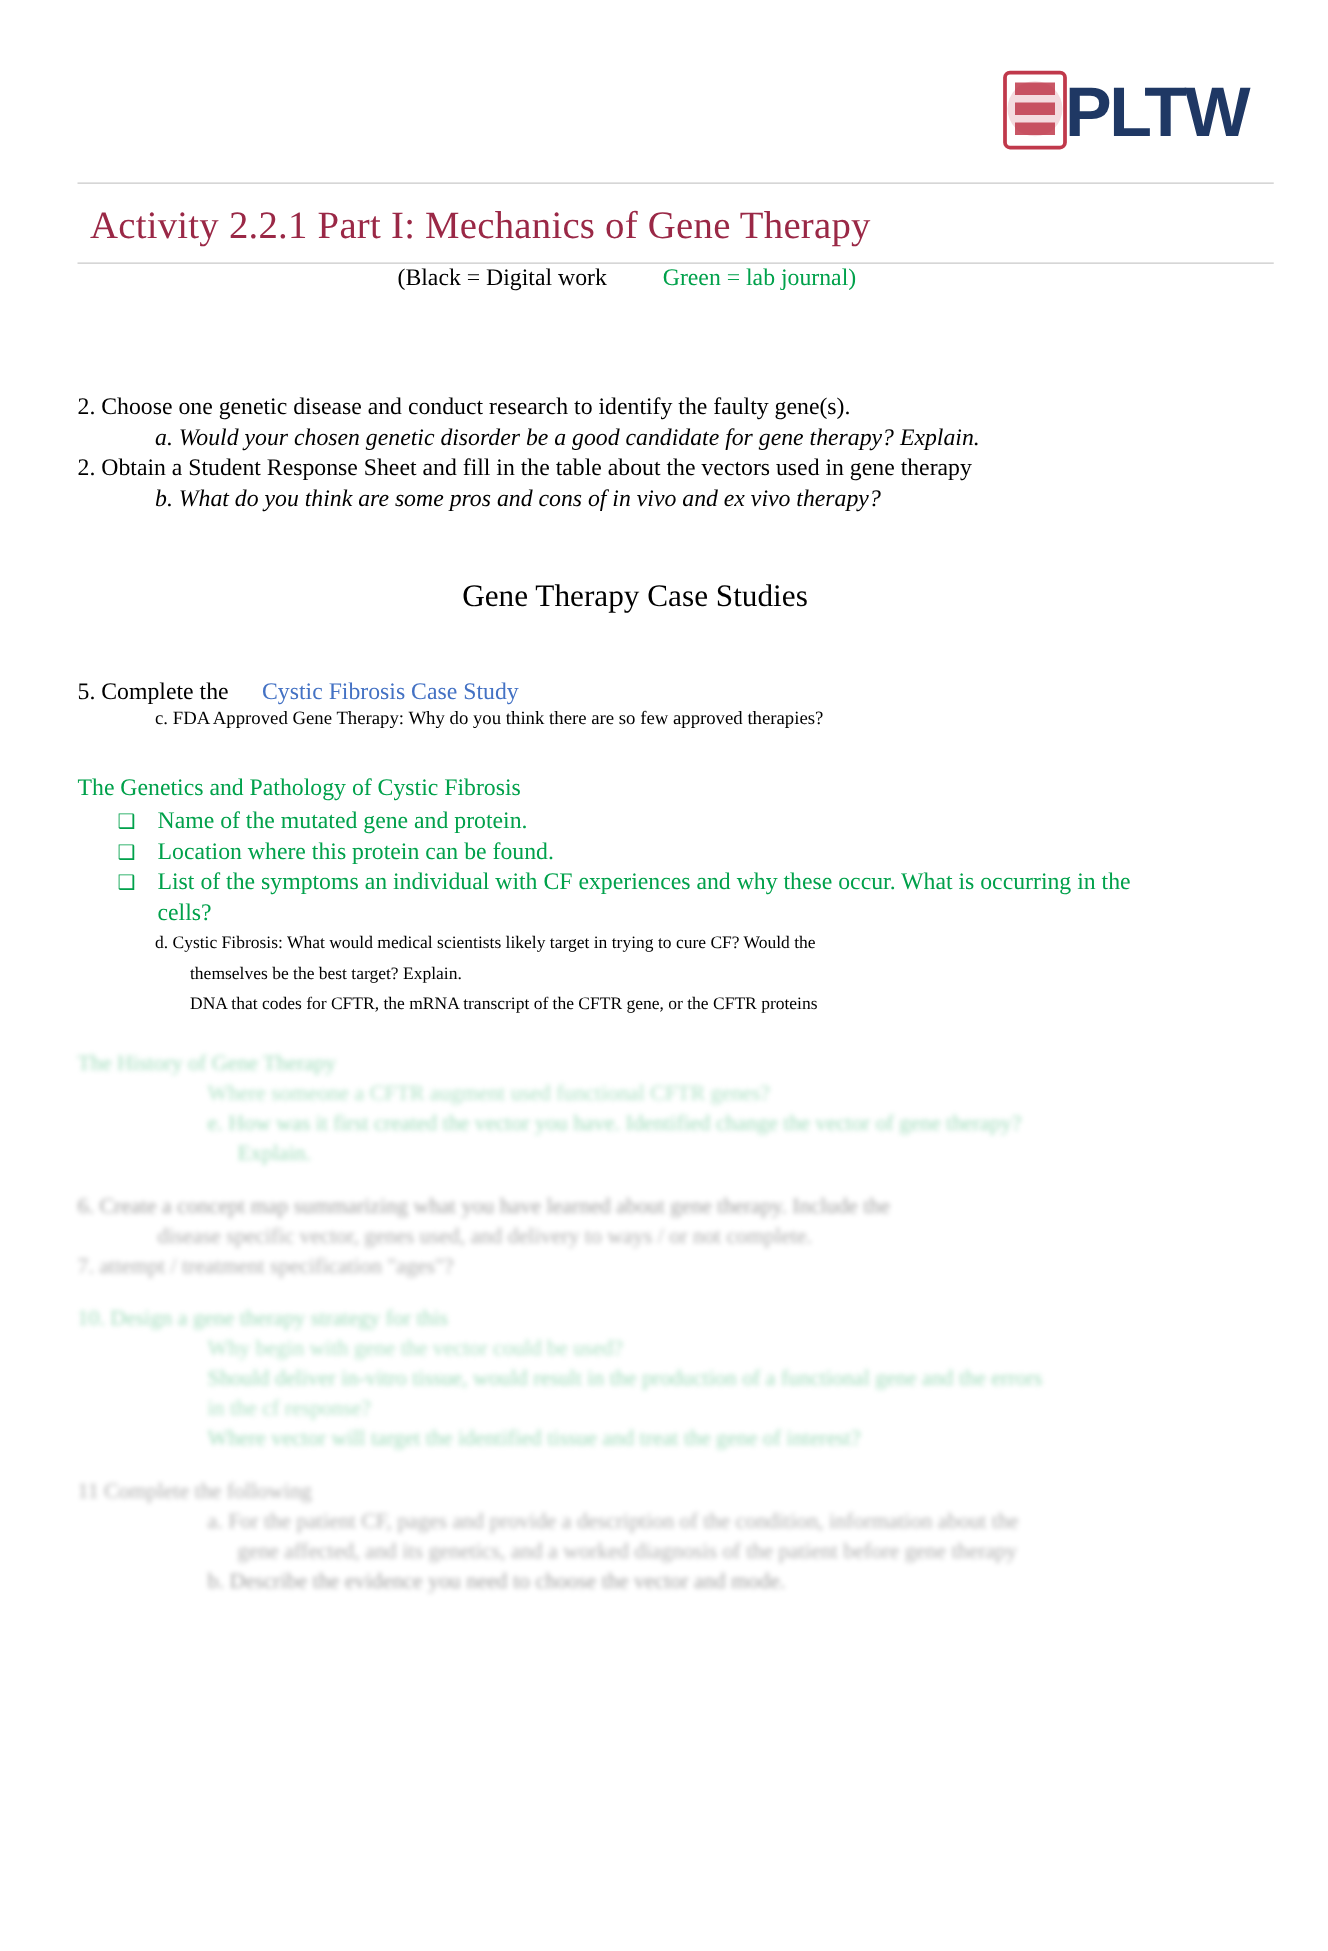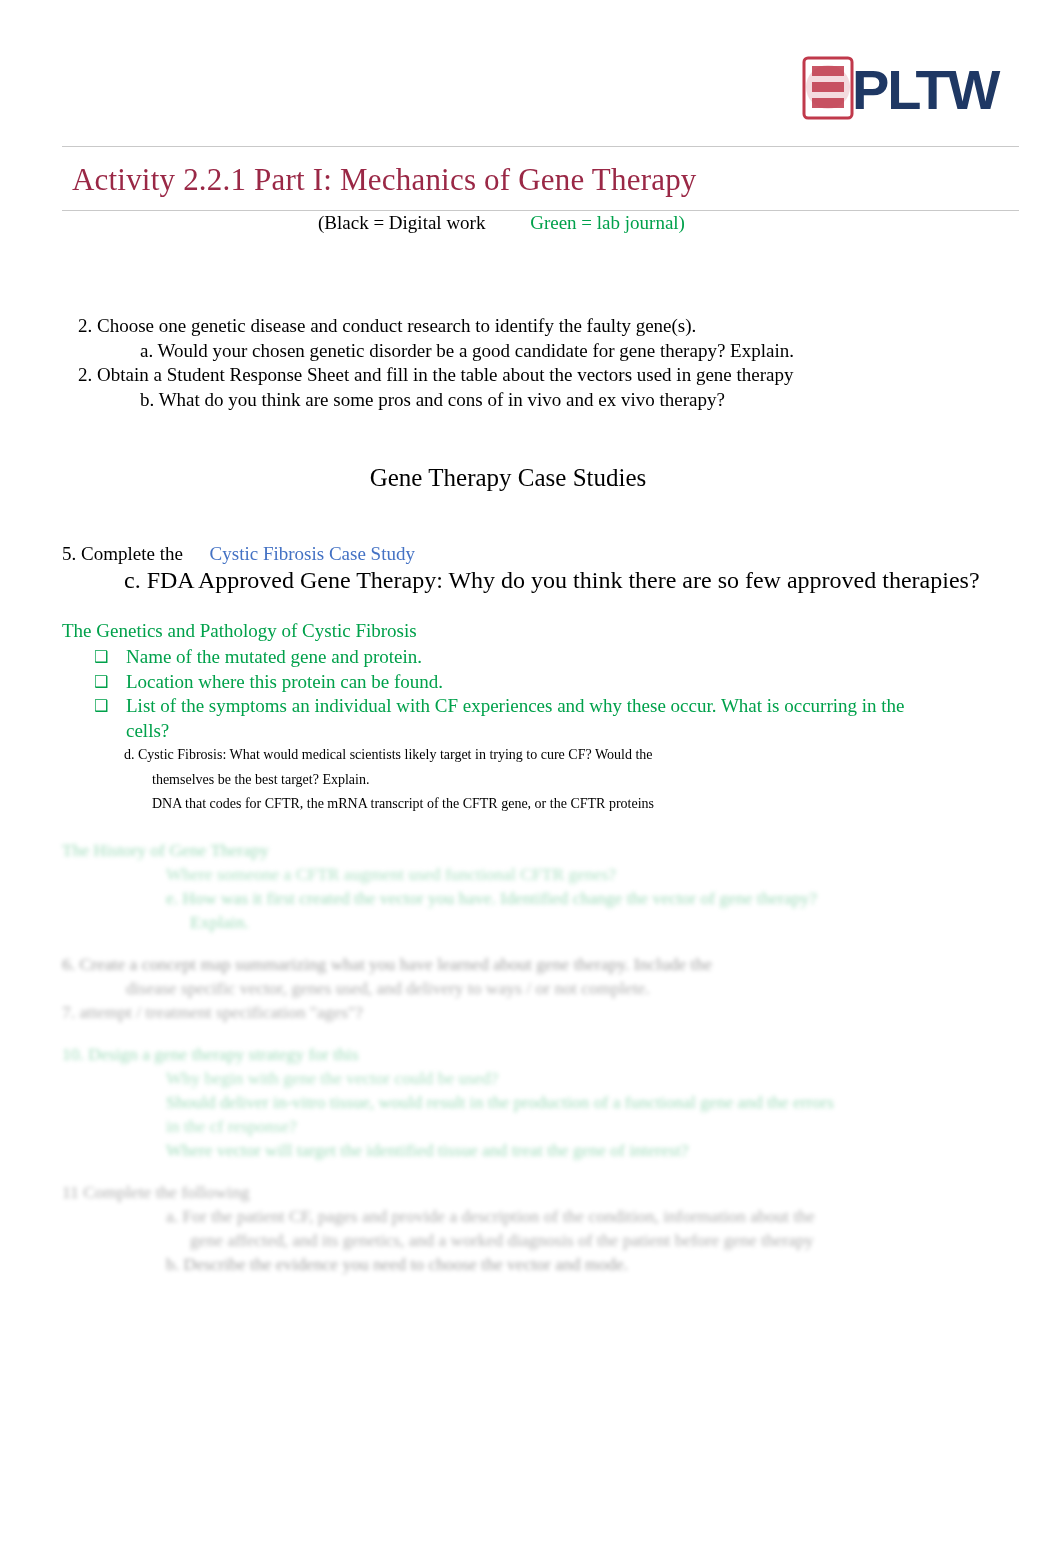--- a/index.html
+++ b/index.html
@@ -104,22 +104,22 @@
     background: rgba(190,190,190,0.22);
     z-index:-1;
   }
 
   
   .blk {
     position: absolute;
     font-size: 19px;
     line-height: 24.5px;
   }
-  .q-block { left: 62px; top: 314px; width: 930px; margin-left: 16px; }
-  .q-block .indent { padding-left: 62px; }
+  .q-block { left: 62px; top: 314px; width: 930px; }
+  .q-block .indent { padding-left: 62px; font-style: italic; }
 
   
   .section-head {
     position: absolute;
     top: 464px;
     left: 0;
     width: 1016px;
     text-align: center;
     font-size: 25px;
   }
@@ -141,21 +141,21 @@
     content:"";
     position:absolute;
     left:-4px; right:-24px; top:-3px; bottom:-5px;
     background: rgba(190,190,190,0.22);
     z-index:-1;
   }
   .item5c {
     position: absolute;
     left: 124px;
     top: 567px;
-    font-size: 24px;
+    font-size: 15px;
     white-space: nowrap;
   }
 
   
   .green-head {
     position: absolute;
     left: 62px;
     top: 620px;
     font-size: 19px;
     color: #00a14b;

